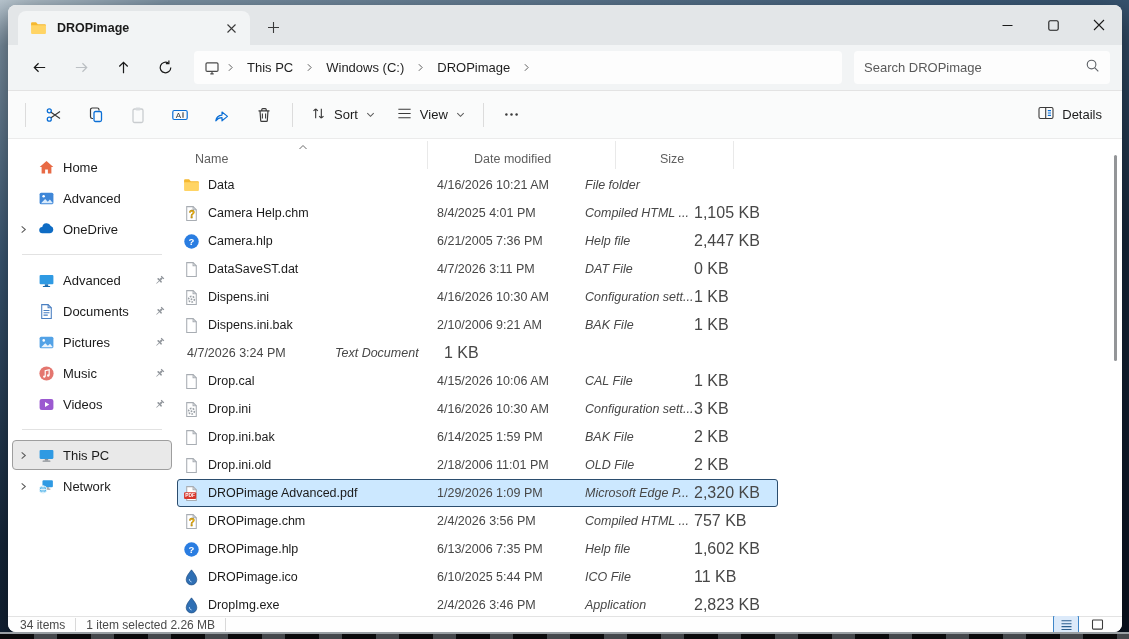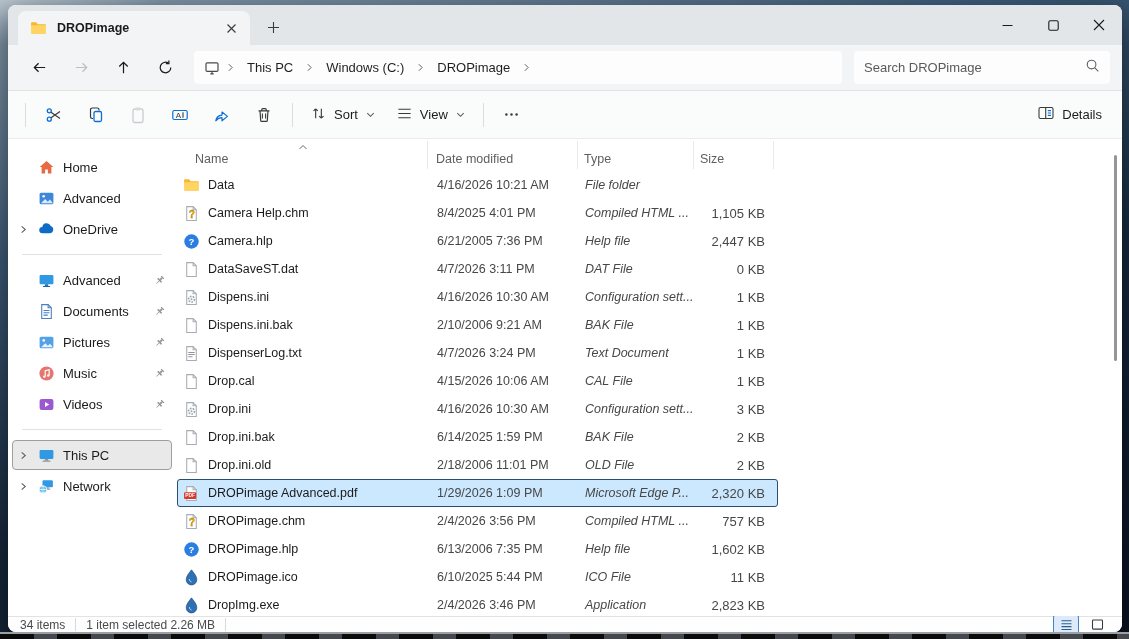--- a/index.html
+++ b/index.html
@@ -59,40 +59,40 @@
     align-items:center; border:1px solid transparent; border-radius:4px; }
   .sb-item.selected { background:#e9e9e9; border-color:#9e9e9e; }
   .sb-chevron { display:flex; justify-content:center; }
   .sb-icon { display:flex; justify-content:center; }
   .sb-icon svg { width:17px; height:17px; }
   .sb-label { font-size:13px; color:#1b1b1b; padding-left:4px; white-space:nowrap; }
   .sb-pin { display:flex; justify-content:center; }
   .sb-divider { height:1px; background:#e2e2e2; margin:10px 14px; }
 
   .main { flex:1; position:relative; overflow:hidden; }
-  .list-header { height:28px; display:flex; margin:2px 0 2px 2px; }
+  .list-header { height:28px; display:flex; margin:2px 0 2px 2px;gap:38px; }
   .hcell { position:relative; border-right:1px solid #e9e9e9; font-size:12.5px; color:#5f5f5f;
     display:flex; align-items:flex-end; padding-bottom:3px; }
   .hc-name { width:250px; padding-left:17px; }
   .hc-date { width:150px; padding-left:8px; }
   .hc-type { width:116px; padding-left:6px; }
   .hc-size { width:80px;  padding-left:6px; }
   .sort-caret { position:absolute; top:-1px; left:50%; transform:translateX(-50%); }
 
   .rows { }
   .row { width:601px; height:28px; margin-left:1px; display:flex; align-items:center;
     border:1px solid transparent; border-radius:3px; }
   .row.selected { background:#cce8ff; border-color:#2b4d6e; }
   .c-name { width:250px; display:flex; align-items:center; gap:8px; padding-left:5px; overflow:hidden; }
   .fi { width:17px; height:17px; flex:none; display:flex; }
   .fi svg { width:17px; height:17px; }
   .c-name .txt { font-size:12.5px; color:#1b1b1b; white-space:nowrap; }
   .c-date { width:150px; padding-left:9px; font-size:12.5px; color:#474747; white-space:nowrap; }
   .c-type { width:116px; padding-left:7px; font-size:12.5px; color:#474747; white-space:nowrap;font-style:italic; }
-  .c-size { width:80px; padding-right:9px; font-size:13px; color:#474747; text-align:right; white-space:nowrap; }
+  .c-size { width:80px; padding-right:9px; font-size:16px; color:#474747; white-space:nowrap; }
 
   .scrollbar { position:absolute; top:4px; right:2px; bottom:4px; width:8px; }
   .scroll-thumb { position:absolute; top:12px; left:2px; width:3px; height:206px; background:#939598; border-radius:2px; }
 
   
   .statusbar { height:16px; flex:none; border-top:1px solid #e3e3e3; background:#fefefe;
     display:flex; align-items:center; padding:0 12px; font-size:12px; color:#4a4a4a; }
   .status-sep { width:1px; height:13px; background:#d9d9d9; margin:0 10px; }
   .view-btns { margin-left:auto; display:flex; gap:5px; align-items:center; }
   .vb { width:26px; height:19px; display:flex; align-items:center; justify-content:center;
@@ -556,23 +556,20 @@
             <span class="sort-caret">
               <svg width="12" height="9" viewBox="0 0 12 9">
                   <path d="M2.5 7 6 3.5 9.5 7" fill="none" stroke="#6a6a6a" stroke-width="1"></path>
                 </svg>
             </span>
             <span>Name</span>
           </div>
           <div class="hcell hc-date">
             <span>Date modified</span>
           </div>
-          <div class="hcell hc-type">
-            <span>Type</span>
-          </div>
           <div class="hcell hc-size">
             <span>Size</span>
           </div>
         </div>
         <div class="rows" id="file-list">
             <div class="row">
     <div class="c-name">
       <span class="fi">
                   <svg viewBox="0 0 16 16">
                     <path fill="#f5b830" d="M1 3.3c0-.7.5-1.2 1.2-1.2h3.5l1.6 1.8h6.5c.7 0 1.2.5 1.2 1.2v.5H1z"></path>
@@ -652,30 +649,20 @@
                     <path d="M9.5 1.5v3h3" fill="none" stroke="#a8adb3"></path>
                   </svg>
                 </span>
       <span class="txt">Dispens.ini.bak</span>
     </div>
     <div class="c-date">2/10/2006 9:21 AM</div>
     <div class="c-type">BAK File</div>
     <div class="c-size">1 KB</div>
   </div>
             <div class="row">
-    <div class="c-name">
-      <span class="fi">
-                  <svg viewBox="0 0 16 16">
-                    <path d="M3.5 1.5h6l3 3v10h-9z" fill="#fff" stroke="#a8adb3"></path>
-                    <path d="M9.5 1.5v3h3" fill="none" stroke="#a8adb3"></path>
-                    <path d="M5 7h6M5 9h6M5 11h4" stroke="#8f959b" stroke-width="1" fill="none"></path>
-                  </svg>
-                </span>
-      <span class="txt">DispenserLog.txt</span>
-    </div>
     <div class="c-date">4/7/2026 3:24 PM</div>
     <div class="c-type">Text Document</div>
     <div class="c-size">1 KB</div>
   </div>
             <div class="row">
     <div class="c-name">
       <span class="fi">
                   <svg viewBox="0 0 16 16">
                     <path d="M3.5 1.5h6l3 3v10h-9z" fill="#fff" stroke="#a8adb3"></path>
                     <path d="M9.5 1.5v3h3" fill="none" stroke="#a8adb3"></path>

